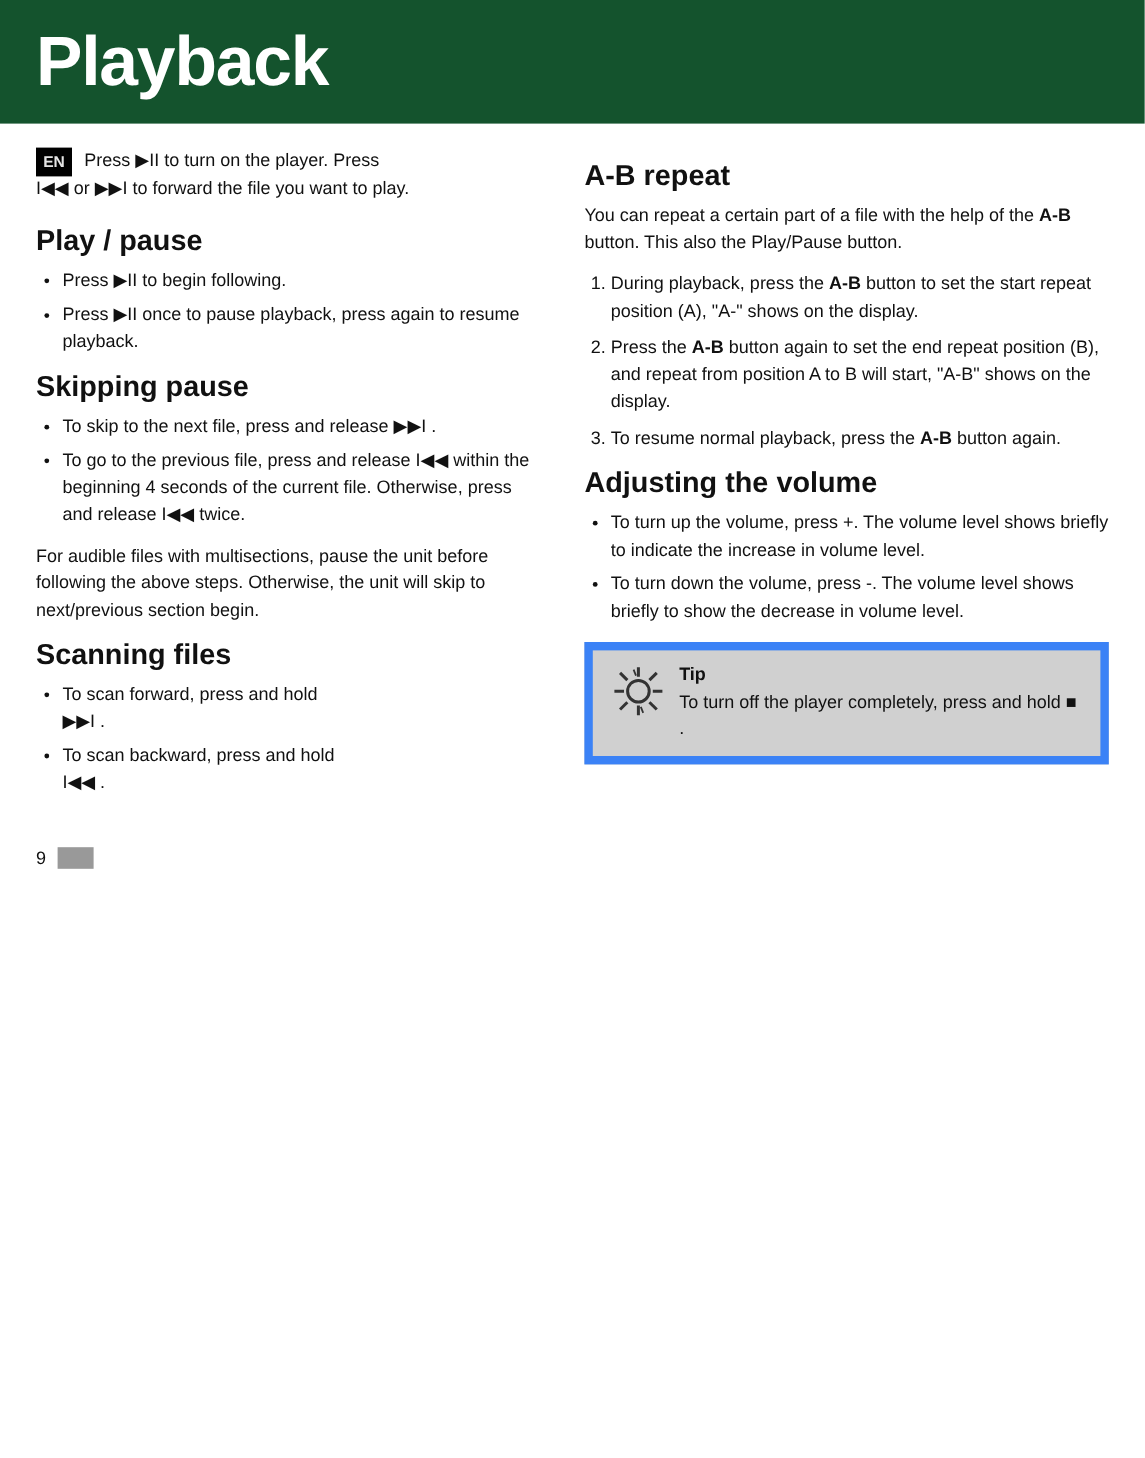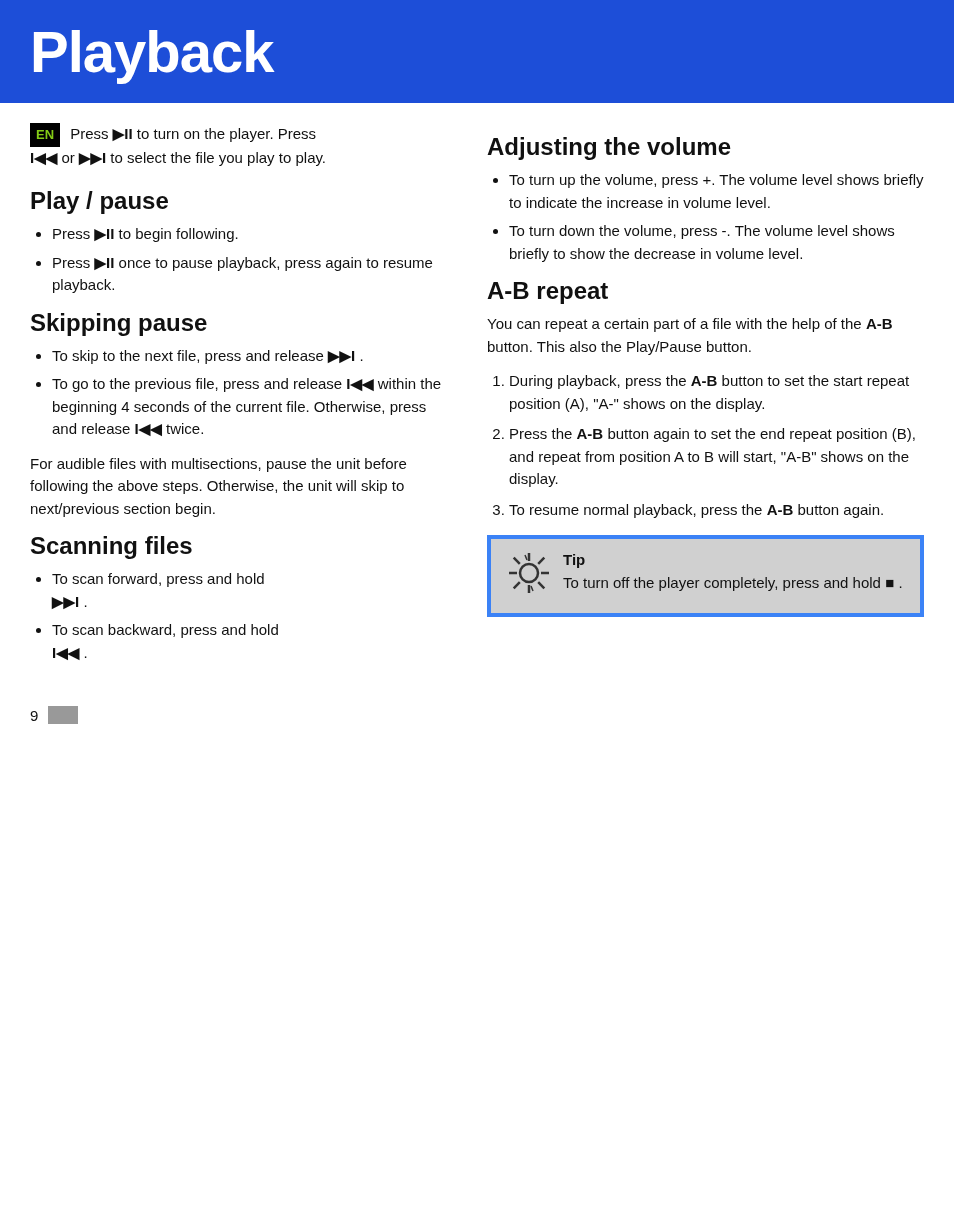--- a/index.html
+++ b/index.html
@@ -5,21 +5,21 @@
     * { margin: 0; padding: 0; box-sizing: border-box; }
     body {
       width: 954px;
       min-height: 1215px;
       background: #fff;
       font-family: Arial, Helvetica, sans-serif;
       font-size: 15px;
       color: #111;
     }
     .page-title-bar {
-      background: #1d4ed8;
+      background: #14532d;
       padding: 18px 30px 18px 30px;
       margin-bottom: 0;
     }
     .page-title {
       font-size: 58px;
       font-weight: 900;
       color: #fff;
       letter-spacing: -1px;
     }
     .content-area {
@@ -31,21 +31,21 @@
       width: 50%;
       padding-right: 24px;
     }
     .right-col {
       width: 50%;
       padding-left: 10px;
     }
     .en-badge {
       display: inline-block;
       background: #000;
-      color: #84cc16;
+      color: #e5e5e5;
       font-weight: bold;
       font-size: 13px;
       padding: 2px 6px;
       margin-right: 6px;
       vertical-align: middle;
     }
     .intro-para {
       font-size: 15px;
       margin-bottom: 18px;
       line-height: 1.5;
@@ -76,21 +76,21 @@
       line-height: 1.5;
       font-size: 15px;
     }
     .note-para {
       font-size: 15px;
       line-height: 1.5;
       margin-bottom: 12px;
     }
     .tip-box {
       background: #d0d0d0;
-      border: 4px solid #3b82f6;
+      border: 7px solid #3b82f6;
       padding: 10px 14px 10px 14px;
       display: flex;
       align-items: flex-start;
       gap: 10px;
       margin-top: 14px;
       margin-bottom: 18px;
     }
     .tip-icon {
       font-size: 36px;
       line-height: 1;
@@ -100,21 +100,21 @@
     .tip-content {
       font-size: 15px;
       line-height: 1.5;
     }
     .tip-label {
       font-weight: bold;
     }
     .bold { font-weight: bold; }
     .btn-symbol {
       font-family: Arial, Helvetica, sans-serif;
-      font-weight: bold;
+      font-weight: normal;
       font-size: 15px;
     }
   </style>
 </head>
 <body>
 
 <div class="page-title-bar">
   <span class="page-title">Playback</span>
 </div>
 
@@ -124,21 +124,21 @@
 
     <div class="intro-para">
       <span class="en-badge">EN</span>
       <span>Press</span>
       <span class="btn-symbol">▶II</span>
       <span>to turn on the player. Press</span>
       <br>
       <span class="btn-symbol">I◀◀</span>
       <span>or</span>
       <span class="btn-symbol">▶▶I</span>
-      <span>to select the file you play to play.</span>
+      <span>to forward the file you want to play.</span>
     </div>
 
     <div class="section">
       <div class="section-title">Play / pause</div>
       <ul class="bullet-list">
         <li>
           <span>Press </span>
           <span class="btn-symbol bold">▶II</span>
           <span> to begin following.</span>
         </li>
@@ -181,32 +181,20 @@
           <span>To scan backward, press and hold<br></span>
           <span class="btn-symbol">I◀◀</span>
           <span> .</span>
         </li>
       </ul>
     </div>
 
   </div>
 
   <div class="right-col">
-
-    <div class="section">
-      <div class="section-title">Adjusting the volume</div>
-      <ul class="bullet-list">
-        <li>
-          <span>To turn up the volume, press  +.  The volume level shows briefly to indicate the increase in volume level.</span>
-        </li>
-        <li>
-          <span>To turn down the volume, press  -.  The volume level shows briefly to show the decrease in volume level.</span>
-        </li>
-      </ul>
-    </div>
 
     <div class="section">
       <div class="section-title">A-B repeat</div>
       <div class="note-para">
         <span>You can repeat a certain part of a file with the help of the</span>
         <span class="bold">A-B</span>
         <span>button. This also the Play/Pause button.</span>
       </div>
       <ol class="num-list">
         <li>
@@ -218,20 +206,32 @@
           <span>Press the </span>
           <span class="bold">A-B</span>
           <span> button again to set the end repeat position (B), and repeat from position A to B will start, "A-B" shows on the display.</span>
         </li>
         <li>
           <span>To resume normal playback, press the </span>
           <span class="bold">A-B</span>
           <span> button again.</span>
         </li>
       </ol>
+    </div>
+
+    <div class="section">
+      <div class="section-title">Adjusting the volume</div>
+      <ul class="bullet-list">
+        <li>
+          <span>To turn up the volume, press  +.  The volume level shows briefly to indicate the increase in volume level.</span>
+        </li>
+        <li>
+          <span>To turn down the volume, press  -.  The volume level shows briefly to show the decrease in volume level.</span>
+        </li>
+      </ul>
     </div>
 
     <div class="tip-box">
       <div class="tip-icon">
         
         <svg width="48" height="48" viewBox="0 0 48 48">
           <circle cx="24" cy="24" r="9" fill="none" stroke="#333" stroke-width="2.5"></circle>
           <line x1="24" y1="4" x2="24" y2="12" stroke="#333" stroke-width="2.5"></line>
           <line x1="24" y1="36" x2="24" y2="44" stroke="#333" stroke-width="2.5"></line>
           <line x1="4" y1="24" x2="12" y2="24" stroke="#333" stroke-width="2.5"></line>

